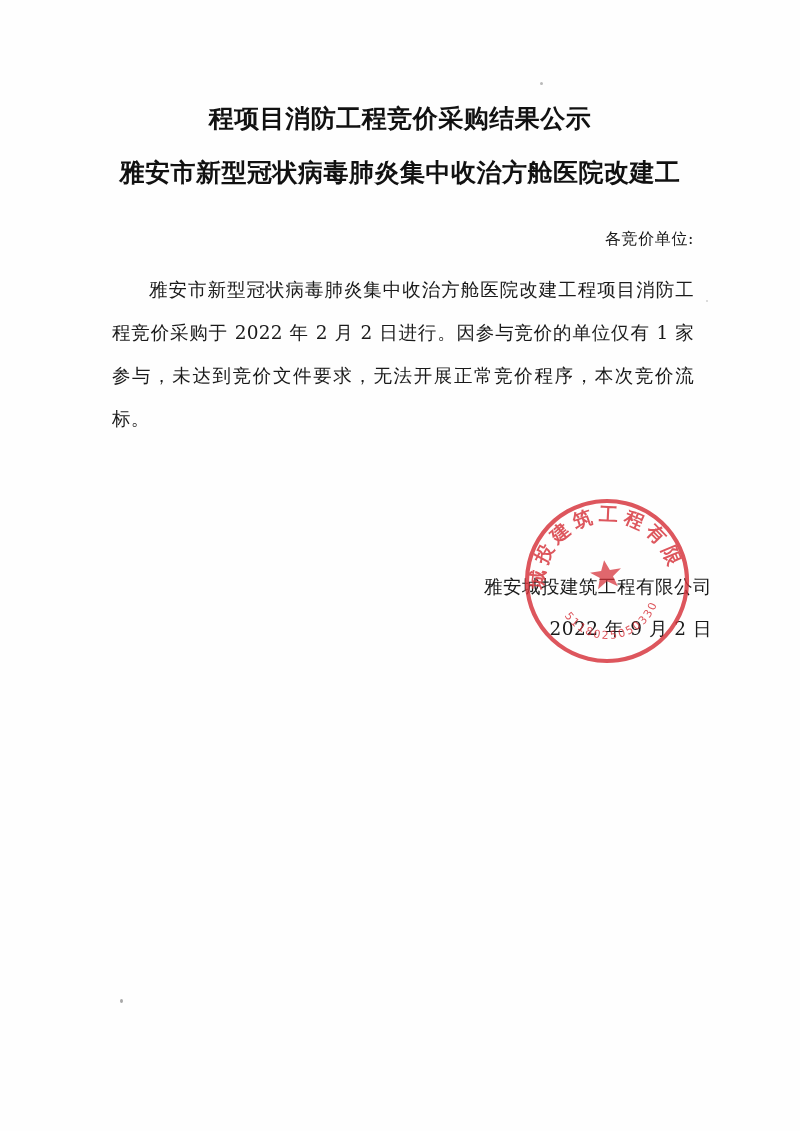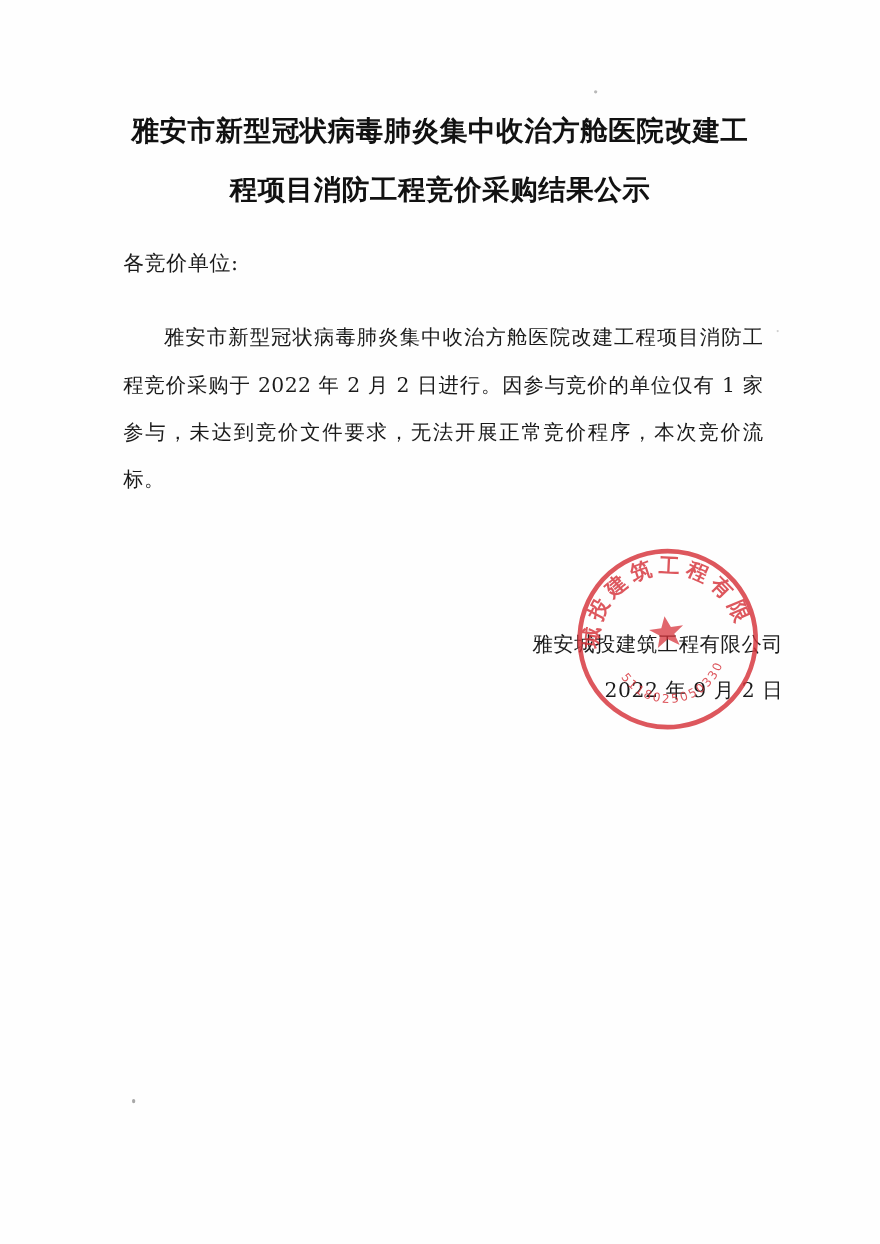--- a/index.html
+++ b/index.html
@@ -49,24 +49,25 @@
   .doc-title .line2 { letter-spacing: 0.5px; }
 
   .body-block {
     position: absolute;
     left: 112px;
     top: 226px;
     width: 582px;
   }
 
   .salutation {
-    font-size: 19px;
+    font-size: 16px;
     line-height: 26px;
-    margin-bottom: 34px;
+    margin-bottom: 16px;
     letter-spacing: 0.6px;
+    text-align: right;
   }
 
   .para {
     font-size: 18.5px;
     line-height: 43px;
     text-align: justify;
     text-justify: inter-ideograph;
     letter-spacing: 0.3px;
     margin: 0 0 8px 0;
     text-indent: 2em;
@@ -100,22 +101,22 @@
 </head>
 <body>
 
 <div class="page">
 
   <div class="speck speck-a"></div>
   <div class="speck speck-b"></div>
   <div class="speck speck-c"></div>
 
   <div class="doc-title">
+    <span class="line line2">程项目消防工程竞价采购结果公示</span>
     <span class="line line1">雅安市新型冠状病毒肺炎集中收治方舱医院改建工</span>
-    <span class="line line2">程项目消防工程竞价采购结果公示</span>
   </div>
 
   <div class="body-block">
     <div class="salutation">各竞价单位:</div>
     <p class="para">雅安市新型冠状病毒肺炎集中收治方舱医院改建工程项目消防工程竞价采购于 2022 年 2 月 2 日进行。因参与竞价的单位仅有 1 家参与，未达到竞价文件要求，无法开展正常竞价程序，本次竞价流标。</p>
   </div>
 
   <div class="signature">
     <span class="sign-name">雅安城投建筑工程有限公司</span>
     <span class="sign-date">2022 年 9 月 2 日</span>

